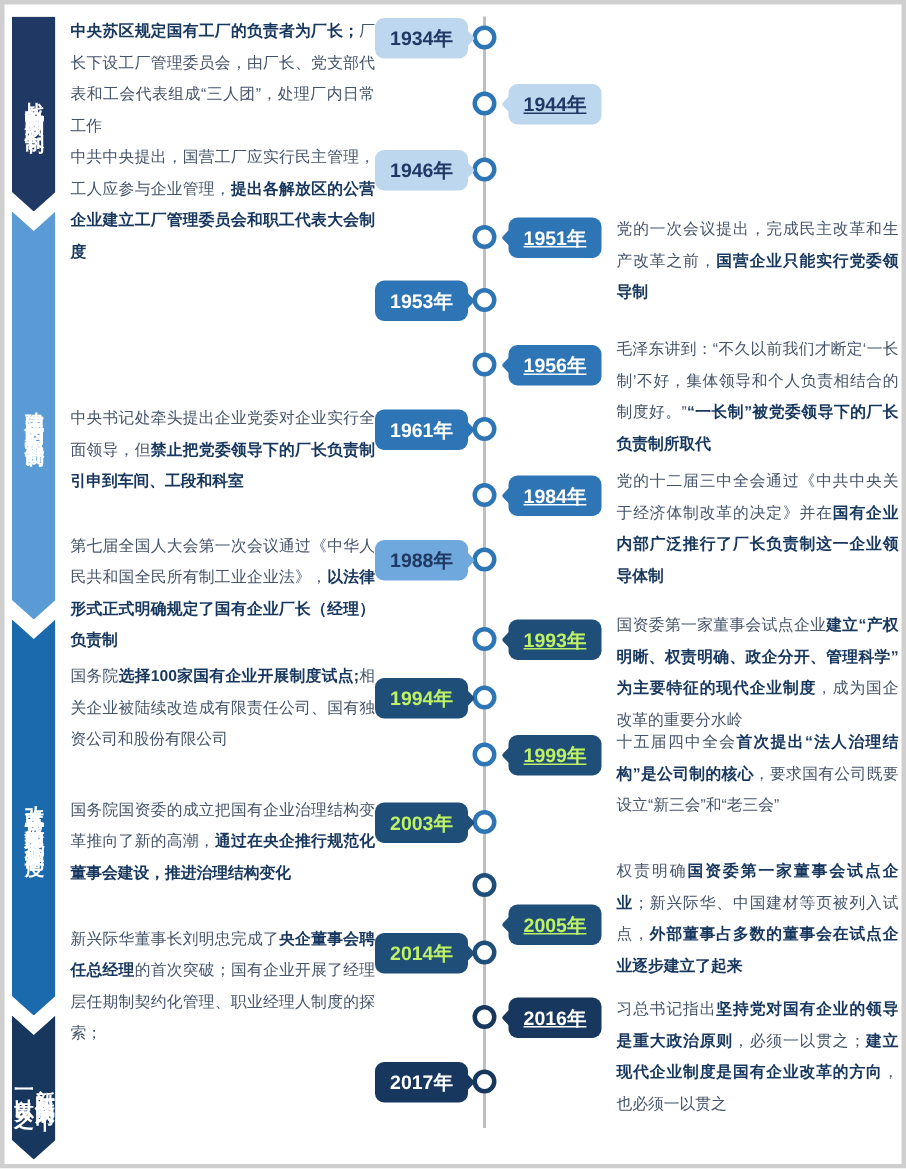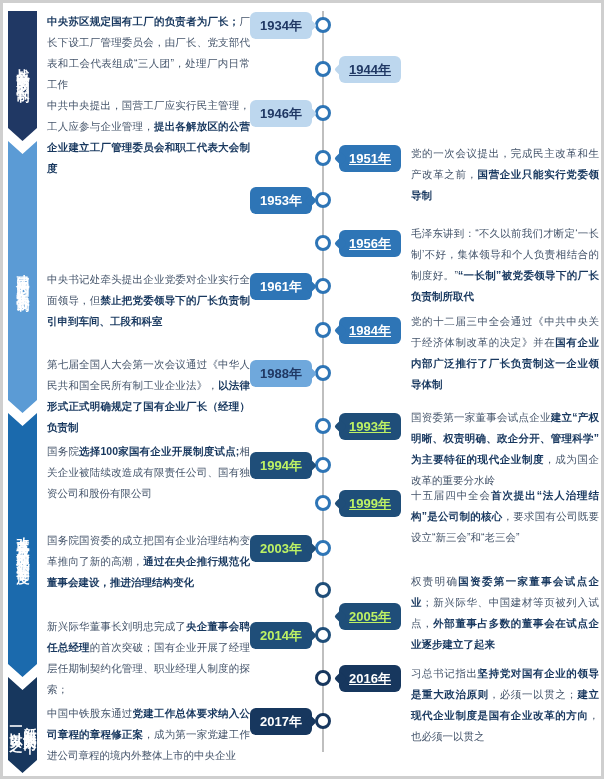--- a/index.html
+++ b/index.html
@@ -177,23 +177,20 @@
   </div>
   <div class="txt tl" style="top:438px">
     <span class="sr">国务院</span><span class="sb">选择100家国有企业开展制度试点;</span><span class="sr">相关企业被陆续改造成有限责任公司、国有独资公司和股份有限公司</span>
   </div>
   <div class="txt tl" style="top:527px">
     <span class="sr">国务院国资委的成立把国有企业治理结构变革推向了新的高潮，</span><span class="sb">通过在央企推行规范化董事会建设，推进治理结构变化</span>
   </div>
   <div class="txt tl" style="top:613px">
     <span class="sr">新兴际华董事长刘明忠完成了</span><span class="sb">央企董事会聘任总经理</span><span class="sr">的首次突破；国有企业开展了经理层任期制契约化管理、职业经理人制度的探索；</span>
   </div>
-  <div class="txt tl" style="top:700px">
-    <span class="sr">中国中铁股东通过</span><span class="sb">党建工作总体要求纳入公司章程的章程修正案</span><span class="sr">，成为第一家党建工作进公司章程的境内外整体上市的中央企业</span>
-  </div>
 
   <div class="txt tr" style="top:140px">
     <span class="sr">党的一次会议提出，完成民主改革和生产改革之前，</span><span class="sb">国营企业只能实行党委领导制</span>
   </div>
   <div class="txt tr" style="top:220px">
     <span class="sr">毛泽东讲到：“不久以前我们才断定‘一长制’不好，集体领导和个人负责相结合的制度好。”</span><span class="sb">“一长制”被党委领导下的厂长负责制所取代</span>
   </div>
   <div class="txt tr" style="top:308px">
     <span class="sr">党的十二届三中全会通过《中共中央关于经济体制改革的决定》并在</span><span class="sb">国有企业内部广泛推行了厂长负责制这一企业领导体制</span>
   </div>

